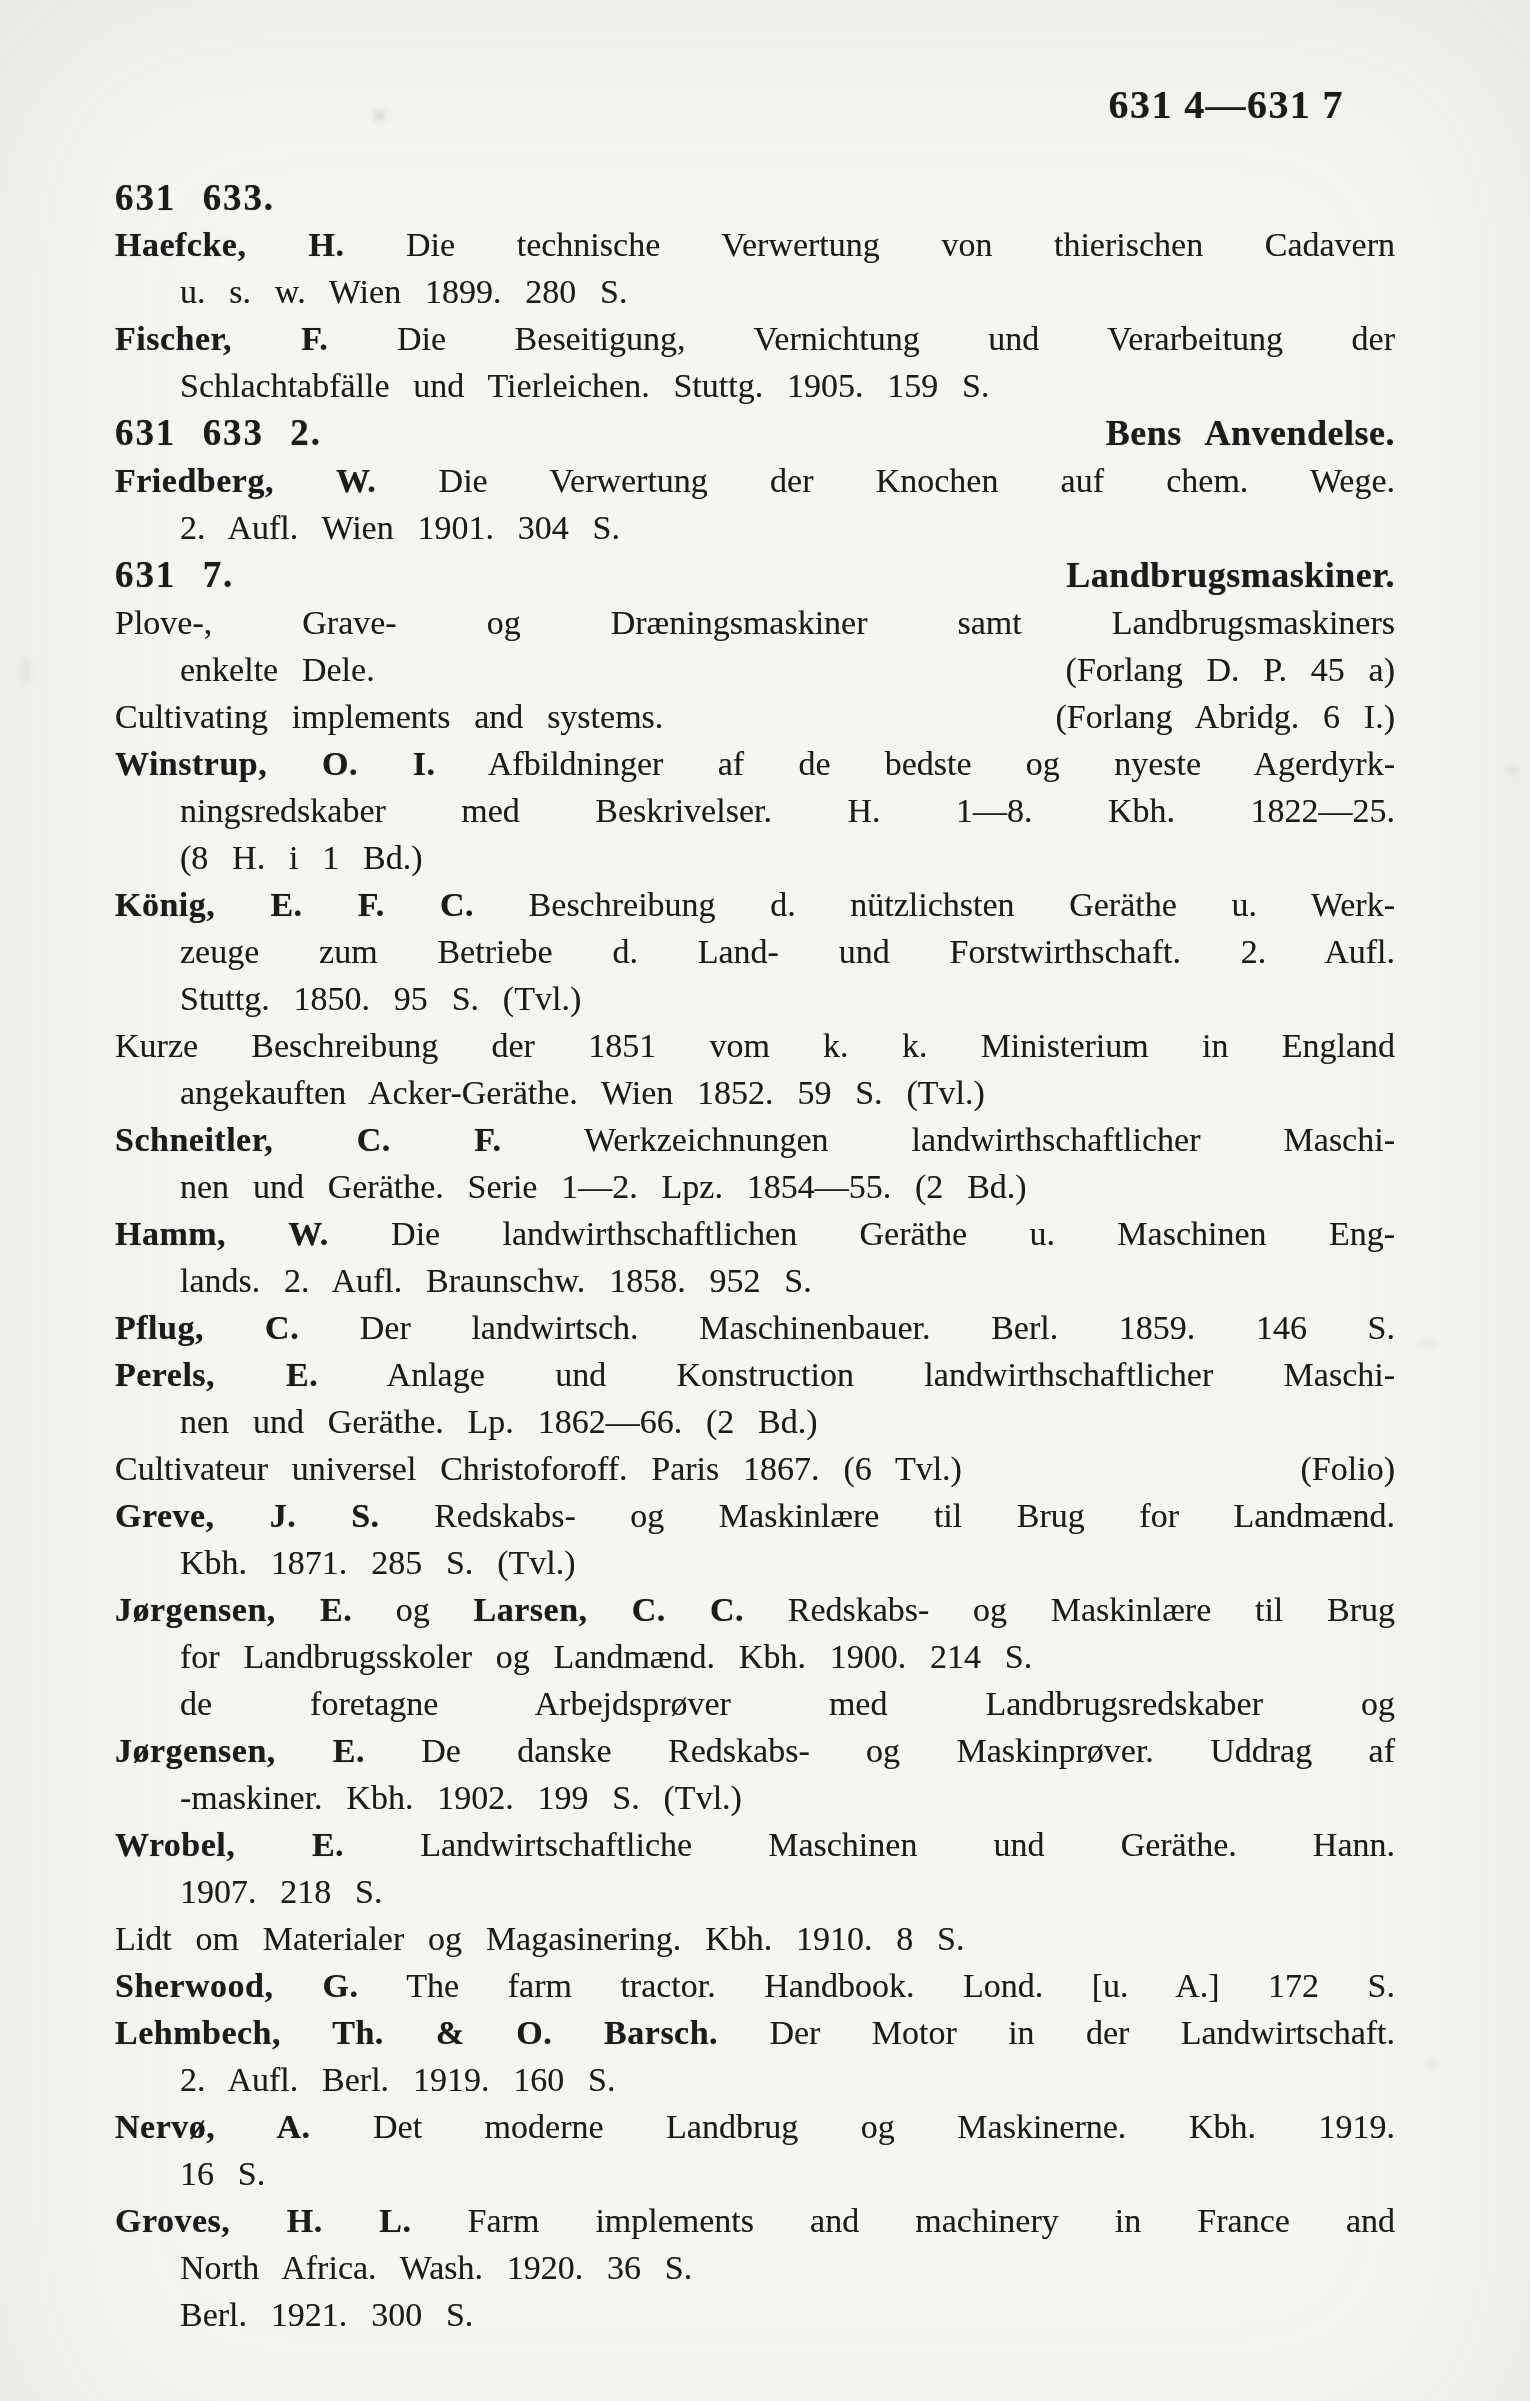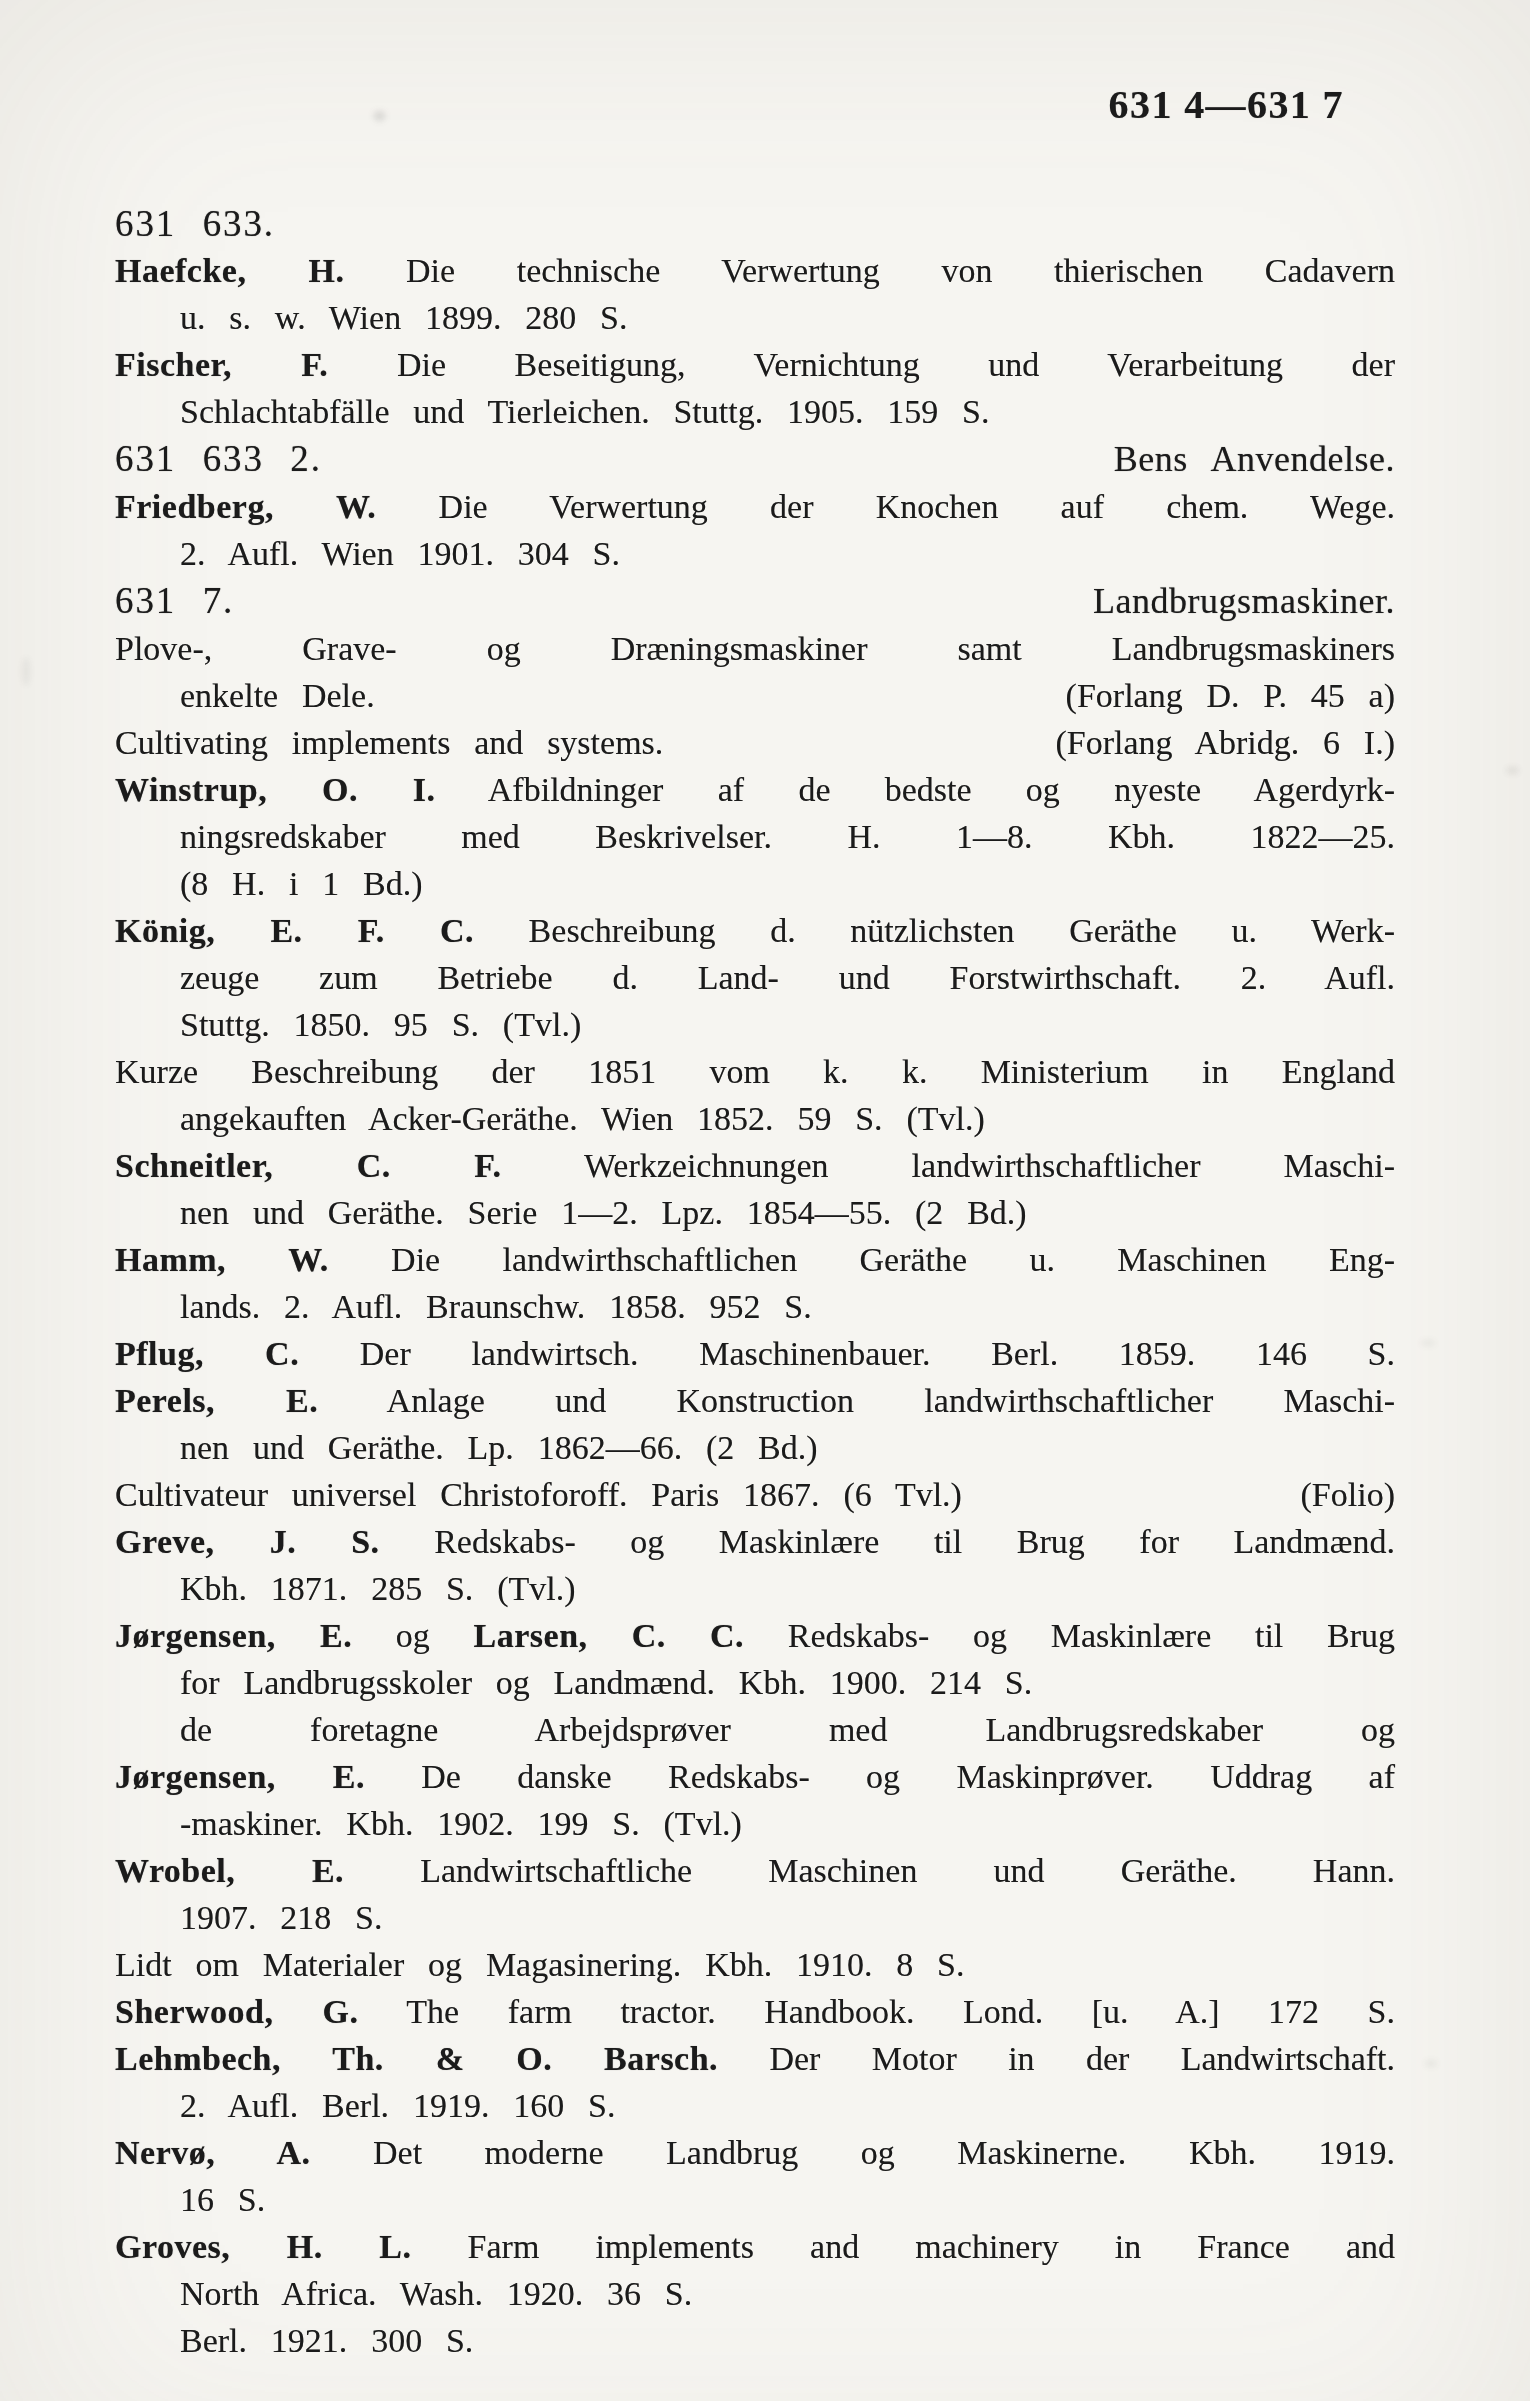--- a/index.html
+++ b/index.html
@@ -27,42 +27,42 @@
     width: 1280px;
     margin-left: 115px;
   }
   .running-head {
     font-size: 40px;
     font-weight: 700;
     letter-spacing: 1.4px;
     line-height: 47px;
     text-align: right;
     padding-right: 51px;
-    margin-bottom: 72px;
+    margin-bottom: 46px;
     text-shadow: 0 0 0.7px rgba(20,20,20,0.45);
   }
   .row {
     line-height: 47px;
     font-size: 34px;
     word-spacing: 0.45em;
     white-space: nowrap;
     text-shadow: 0 0 0.6px rgba(25,25,25,0.40);
   }
   .row.line, .row.split { white-space: normal; }
   .i1 { padding-left: 65px; }
   .jst {
     text-align: justify;
     text-align-last: justify;
     -moz-text-align-last: justify;
   }
   .section {
     display: flex;
     justify-content: space-between;
     align-items: baseline;
-    font-weight: 400;
+    font-weight: 700;
   }
   .section.gap { }
   .section .num {
     font-size: 37px;
     letter-spacing: 1.9px;
     text-shadow: 0 0 0.9px rgba(15,15,15,0.55);
   }
   .section .title {
     font-size: 36px;
     letter-spacing: 0.5px;

